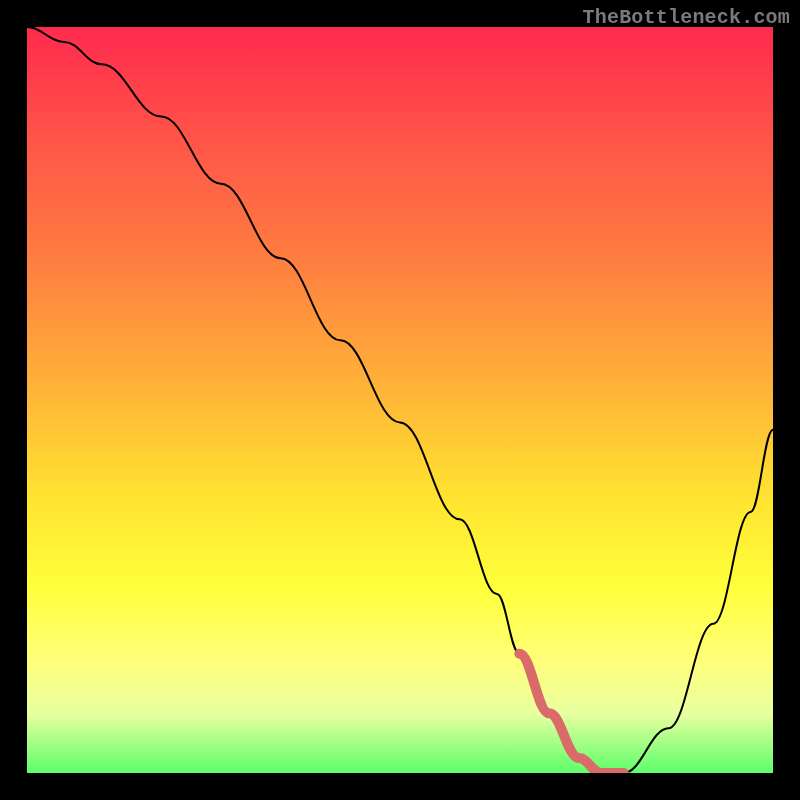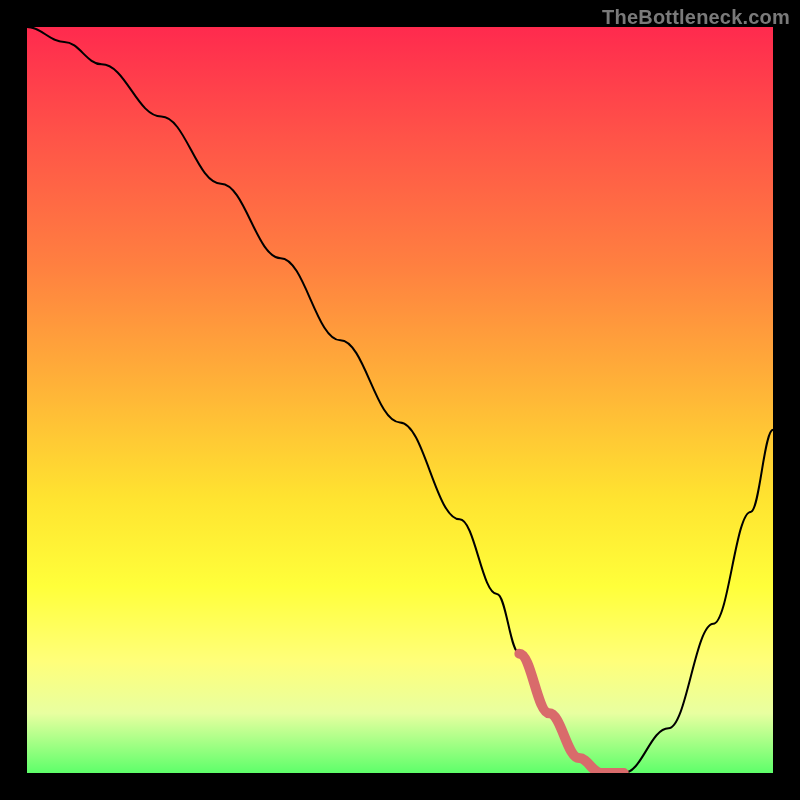--- a/index.html
+++ b/index.html
@@ -8,20 +8,21 @@
     width: 800px;
     height: 800px;
     background: #000;
     position: relative;
     font-family: Arial, Helvetica, sans-serif;
   }
   .container {
     width: 800px;
     height: 760px;
     position: relative;
+    font-family: Liberation Mono, monospace;
   }
   .watermark {
     position: absolute;
     top: 6px;
     right: 10px;
     color: #7a7a7a;
     font-size: 20px;
     font-weight: 600;
     z-index: 5;
     letter-spacing: 0.2px;

